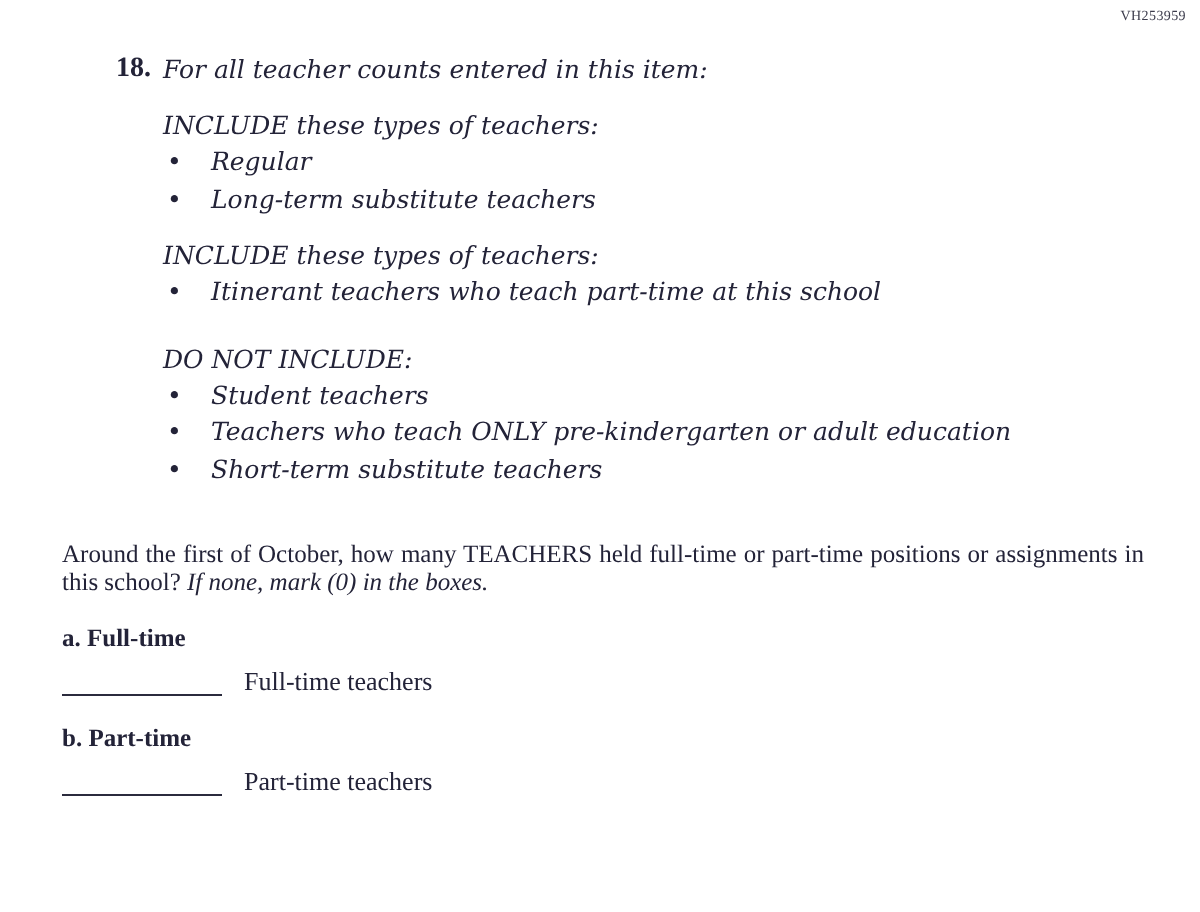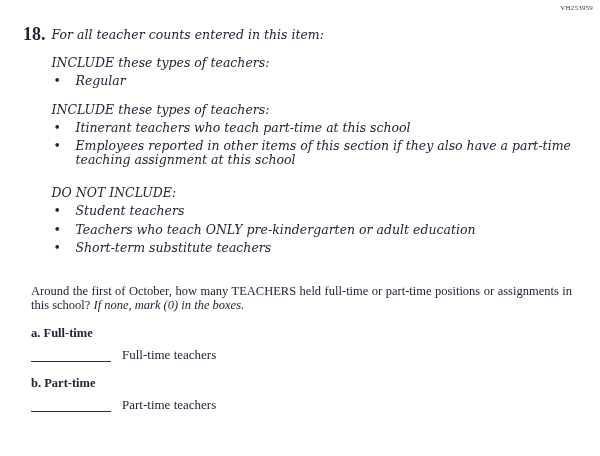--- a/index.html
+++ b/index.html
@@ -26,24 +26,25 @@
 
   .q-row {
     display: flex;
     padding: 28px 28px 0 23px;
     font-family: "DejaVu Serif", serif;
   }
 
   .q-num {
     font-family: "Liberation Serif", serif;
     font-weight: 700;
-    font-size: 18px;
+    font-size: 14px;
     line-height: 13px;
     margin-right: 6px;
     white-space: nowrap;
+    margin-left: 35px;
   }
 
   .q-content {
     font-style: italic;
     font-size: 12.5px;
     line-height: 13px;
   }
 
   .intro { line-height: 13px; }
 
@@ -114,28 +115,28 @@
   <div class="q-row">
     <div class="q-num">18.</div>
 
     <div class="q-content">
       <div class="intro">For all teacher counts entered in this item:</div>
 
       <div>
         <div class="section-heading">INCLUDE these types of teachers:</div>
         <ul class="bullets">
           <li>Regular</li>
+          <li>Long-term substitute teachers</li>
         </ul>
       </div>
 
       <div>
         <div class="section-heading">INCLUDE these types of teachers:</div>
         <ul class="bullets">
           <li>Itinerant teachers who teach part-time at this school</li>
-          <li>Employees reported in other items of this section if they also have a part-time teaching assignment at this school</li>
         </ul>
       </div>
 
       <div>
         <div class="section-heading gap-lg">DO NOT INCLUDE:</div>
         <ul class="bullets">
           <li>Student teachers</li>
           <li>Teachers who teach ONLY pre-kindergarten or adult education</li>
           <li>Short-term substitute teachers</li>
         </ul>

